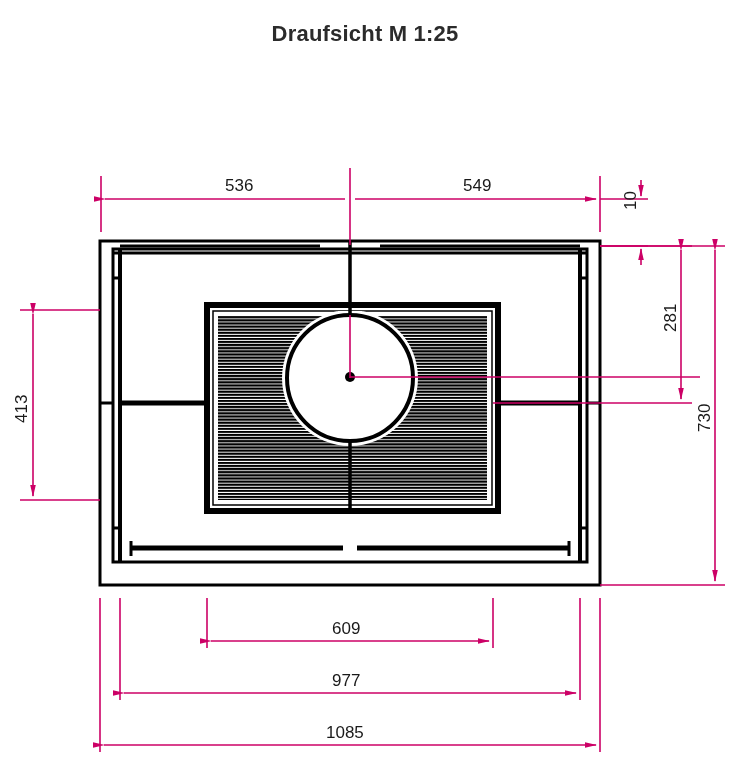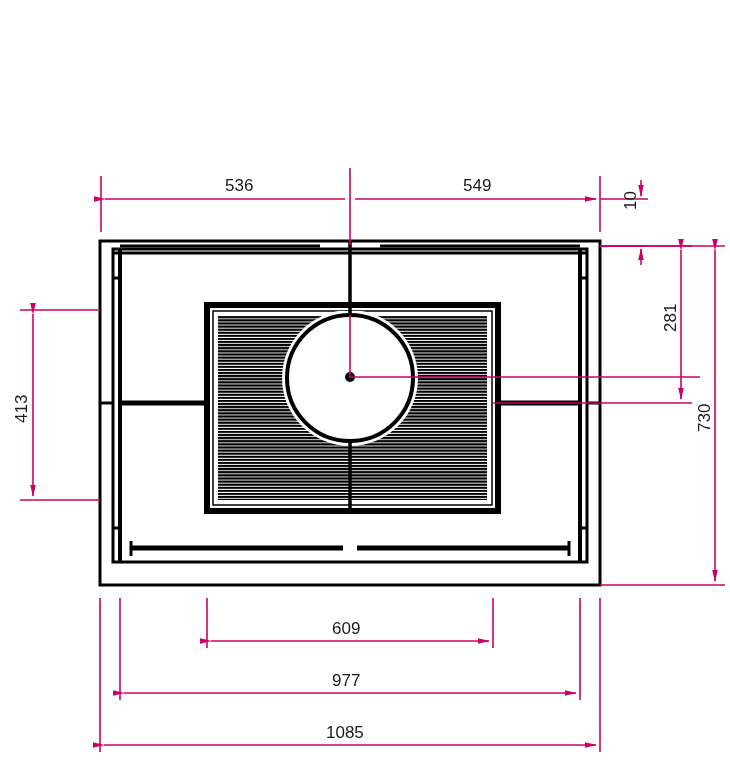--- a/index.html
+++ b/index.html
@@ -39,20 +39,21 @@
     font-family: "Liberation Sans", sans-serif;
     font-size: 17px;
     fill: #1a1a1a;
   }
 </style>
 </head>
 <body>
 
 <div id="drawing-root">
 
+  <div id="page-title">Draufsicht M 1:25</div>
 
   <svg class="cad" width="730" height="776" viewBox="0 0 730 776">
 
     <defs>
 
       <pattern id="hatchH" patternUnits="userSpaceOnUse" width="6" height="3.1">
         <rect x="0" y="0" width="6" height="3.1" fill="#ffffff"></rect>
         <rect x="0" y="0" width="6" height="2.15" fill="#000000"></rect>
       </pattern>
 

